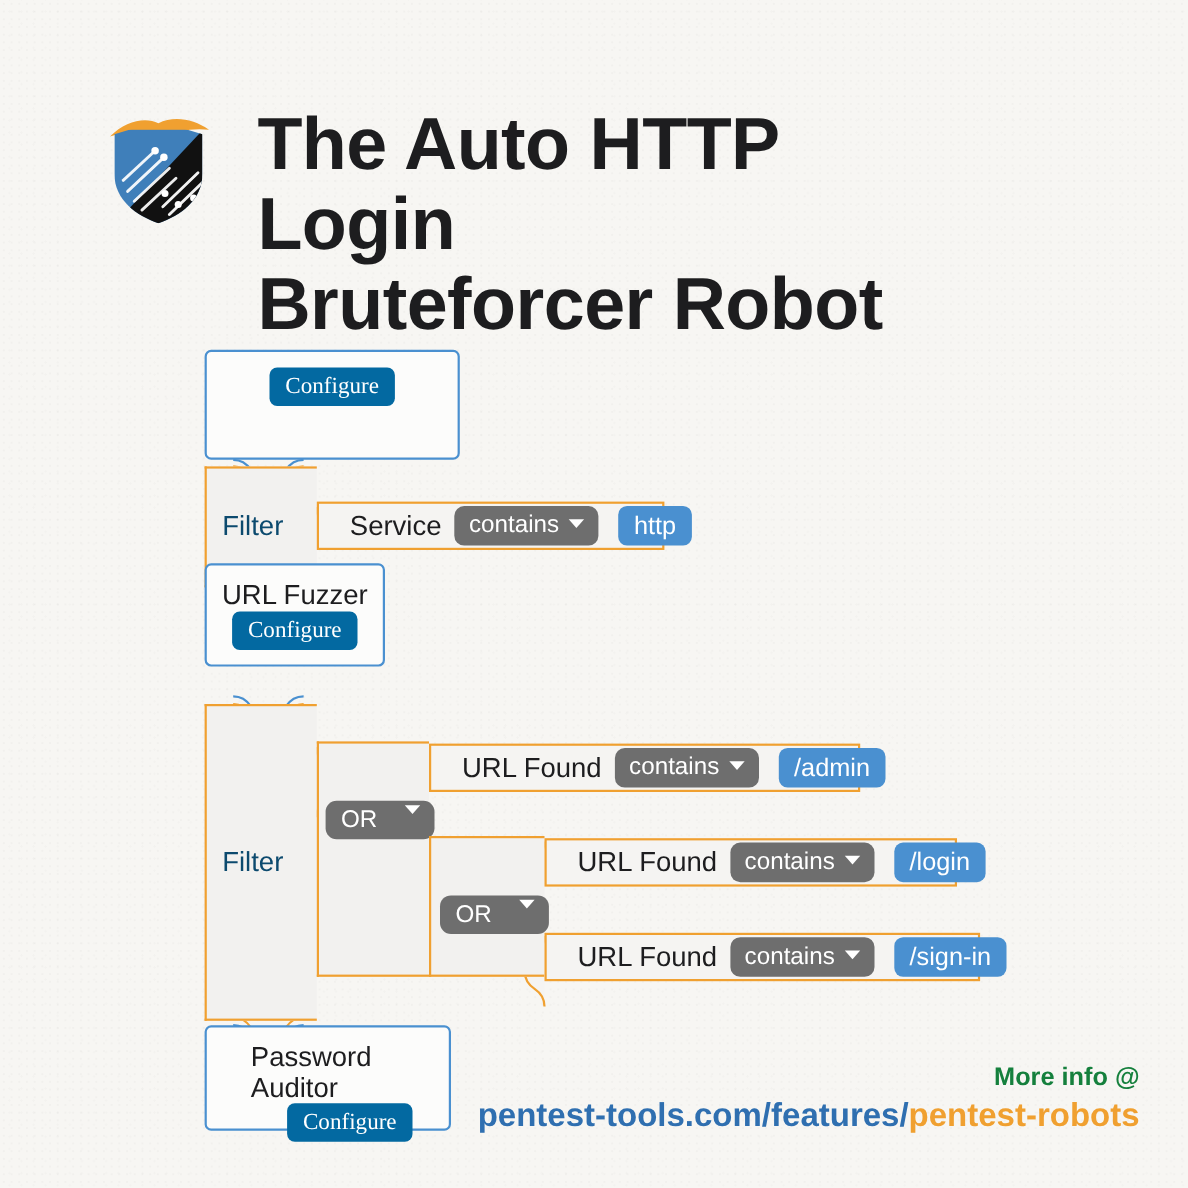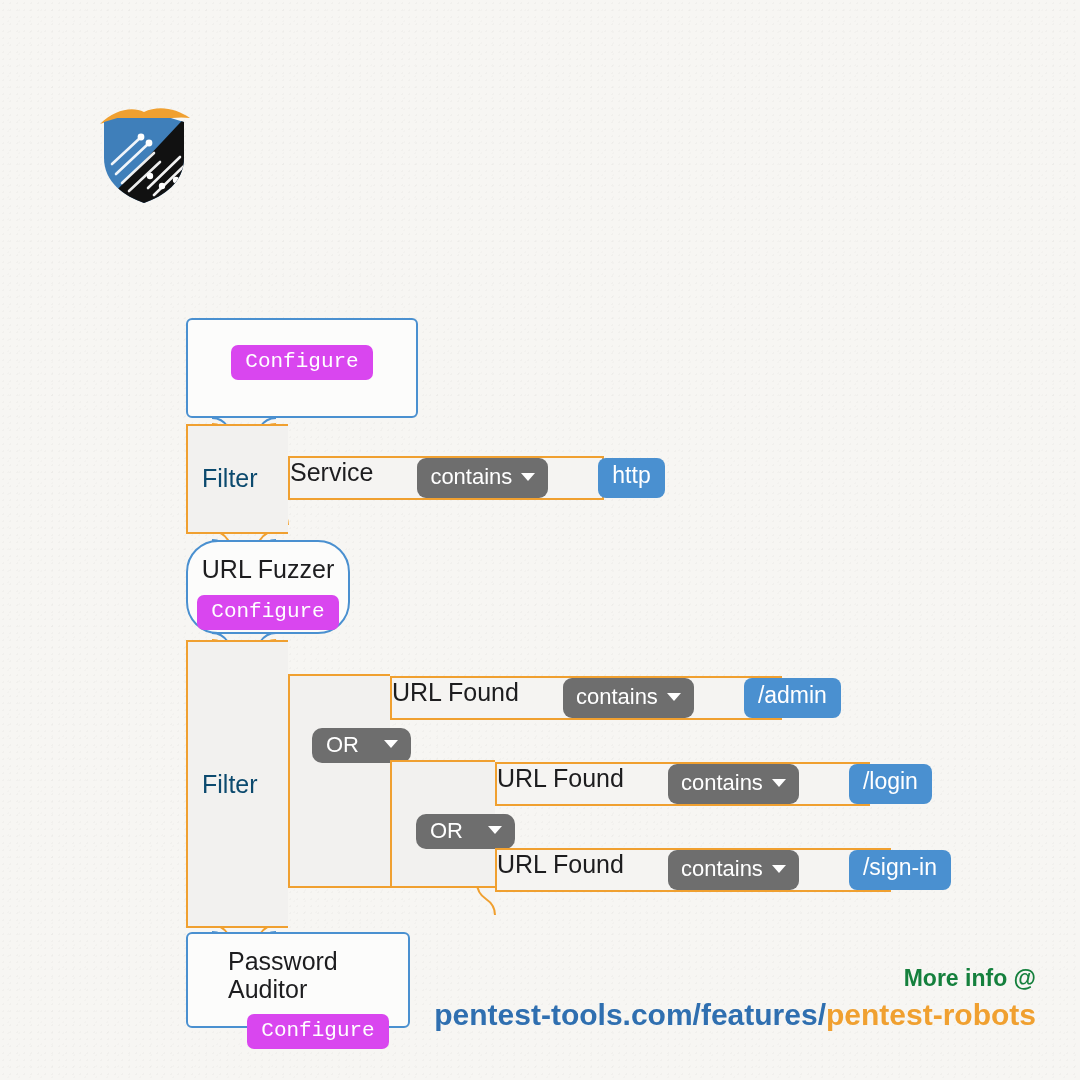--- a/index.html
+++ b/index.html
@@ -66,28 +66,27 @@
     flex-direction: column;
     align-items: center;
     padding-top: 14px;
   }
   .module-title {
     font-size: 25px;
     color: #1d1d1f;
     line-height: 1.1;
   }
   .configure {
-    margin-top: 11px;
-    background: #d946ef;
+    background: #0369a1;
     color: #ffffff;
     font-size: 21px;
     border-radius: 7px;
     padding: 5px 14px 7px 14px;
     border: none;
-    font-family: Liberation Mono, monospace;
+    font-family: Liberation Serif, serif;
     cursor: pointer;
     line-height: 1.1;
   }
 
   
   .filter-outer {
     border: 2px solid #f0a030;
     border-right: none;
     background: #f2f1ef;
     box-sizing: border-box;
@@ -97,21 +96,22 @@
     font-size: 25px;
     color: #0c4a6e;
   }
 
   .cond-row {
     position: absolute;
     box-sizing: border-box;
     border: 2px solid #f0a030;
     background: #f5f4f2;
     display: flex;
-    gap: 32px;
+    align-items: center;
+    padding-left: 28px;
   }
   .cond-label {
     font-size: 25px;
     color: #1d1d1f;
     margin-right: 12px;
     white-space: nowrap;
   }
   .dropdown {
     background: #6e6e6e;
     color: #ffffff;
@@ -147,27 +147,26 @@
     cursor: pointer;
   }
   .or-chip {
     position: absolute;
     background: #6e6e6e;
     color: #ffffff;
     font-size: 22px;
     border-radius: 10px;
     padding: 4px 13px 6px 14px;
     display: inline-flex;
-    align-items: center;
+    align-items: flex-start;
     gap: 25px;
     border: none;
     font-family: "Liberation Sans", sans-serif;
     cursor: pointer;
     line-height: 1.15;
-    margin-left: 16px;
   }
 
   
   .notches { position: absolute; left: 0; top: 0; width: 1080px; height: 1080px; pointer-events: none; }
 
   
   .footer {
     position: absolute;
     right: 44px;
     bottom: 48px;
@@ -221,20 +220,22 @@
             <line x1="58" y1="93" x2="88" y2="64"></line>
           </g>
           <g fill="#ffffff">
             <circle cx="54" cy="74" r="3.2"></circle>
             <circle cx="66" cy="84" r="3.2"></circle>
             <circle cx="80" cy="78" r="3.2"></circle>
           </g>
         </g>
       </svg>
     </div>
+    <div class="title-block">The Auto HTTP Login
+Bruteforcer Robot</div>
   </div>
 
   <div class="canvas">
 
     <svg class="notches" viewBox="0 0 1080 1080">
 
       <path d="M212 418 q10 0 16 9 q6 9 16 9 q10 0 16 -9 q6 -9 16 -9" fill="none" stroke="#4a90d0" stroke-width="2"></path>
 
       <path d="M212 424 q10 0 16 9 q6 9 16 9 q10 0 16 -9 q6 -9 16 -9" fill="none" stroke="#f0a030" stroke-width="2"></path>
 
@@ -272,21 +273,21 @@
 
     <div class="cond-row" style="left:288px; top:456px; width:316px; height:44px;">
       <span class="cond-label">Service</span>
       <button class="dropdown">
         <span>contains</span>
         <span class="caret"></span>
       </button>
       <span class="value-chip">http</span>
     </div>
 
-    <div class="blk module" style="left:186px; top:540px; width:164px; height:94px;border-radius:32px;">
+    <div class="blk module" style="left:186px; top:512px; width:164px; height:94px;">
       <div class="module-title">URL Fuzzer</div>
       <button class="configure">Configure</button>
     </div>
 
     <div class="blk filter-outer" style="left:186px; top:640px; width:102px; height:288px;"></div>
     <div class="filter-label" style="left:202px; top:770px;">Filter</div>
 
     <div class="blk" style="left:288px; top:674px; width:102px; height:214px;
                 border:2px solid #f0a030; border-right:none; background:#f2f1ef;"></div>
     <button class="or-chip" style="left:296px; top:728px;">

